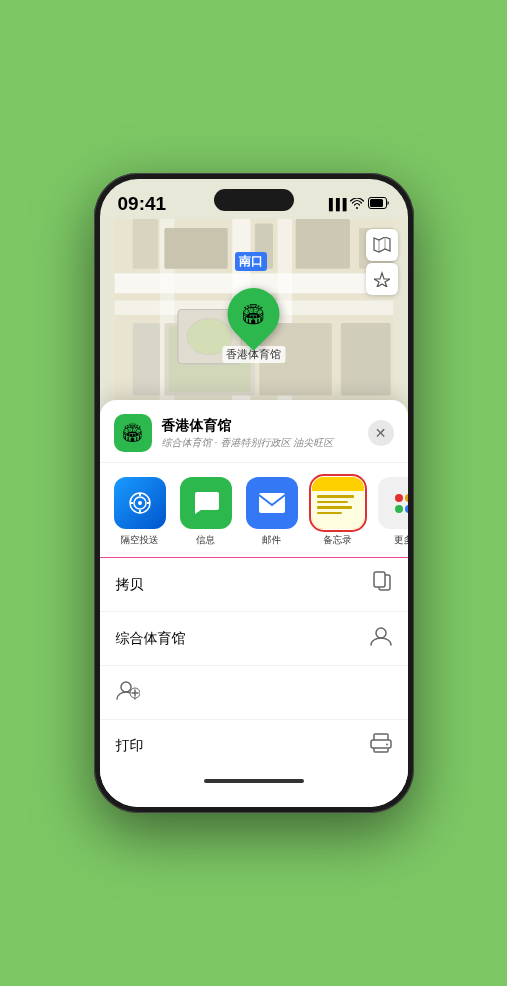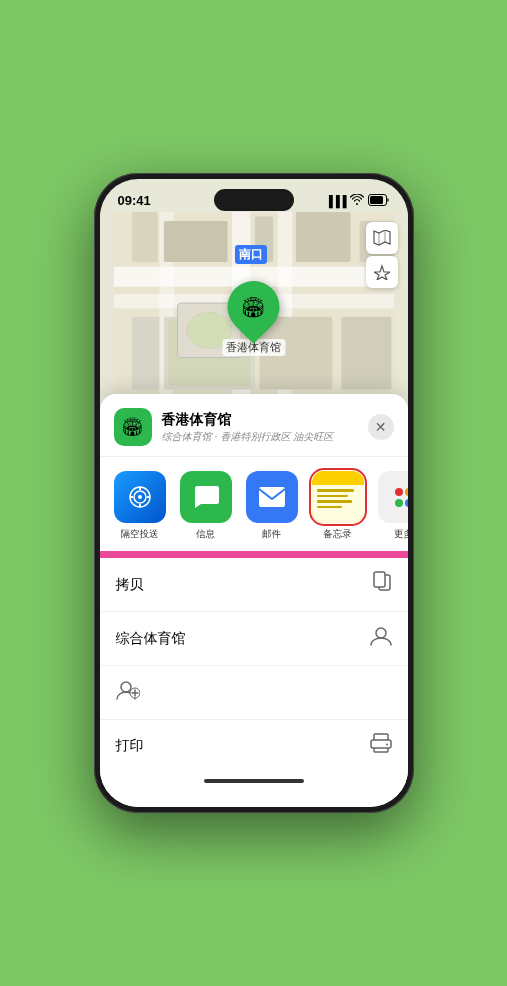--- a/index.html
+++ b/index.html
@@ -55,21 +55,21 @@
       padding: 14px 18px 4px;
       font-size: 11px;
       font-weight: 600;
       color: #000;
       position: relative;
       z-index: 10;
       background: transparent;
     }
 
     .status-time {
-      font-size: 13px;
+      font-size: 19px;
       font-weight: 700;
       text-align: center;
     }
 
     .status-icons {
       display: flex;
       align-items: center;
       gap: 4px;
     }
 
@@ -291,21 +291,21 @@
     }
 
     .more-dot {
       width: 8px;
       height: 8px;
       border-radius: 50%;
     }
 
     
     .action-list {
-      border-top: 7px solid #ec4899;
+      border-top: 1px solid #ec4899;
     }
 
     .action-row {
       display: flex;
       align-items: center;
       justify-content: space-between;
       padding: 13px 16px;
       border-bottom: 1px solid #f0f0f0;
       cursor: pointer;
     }

